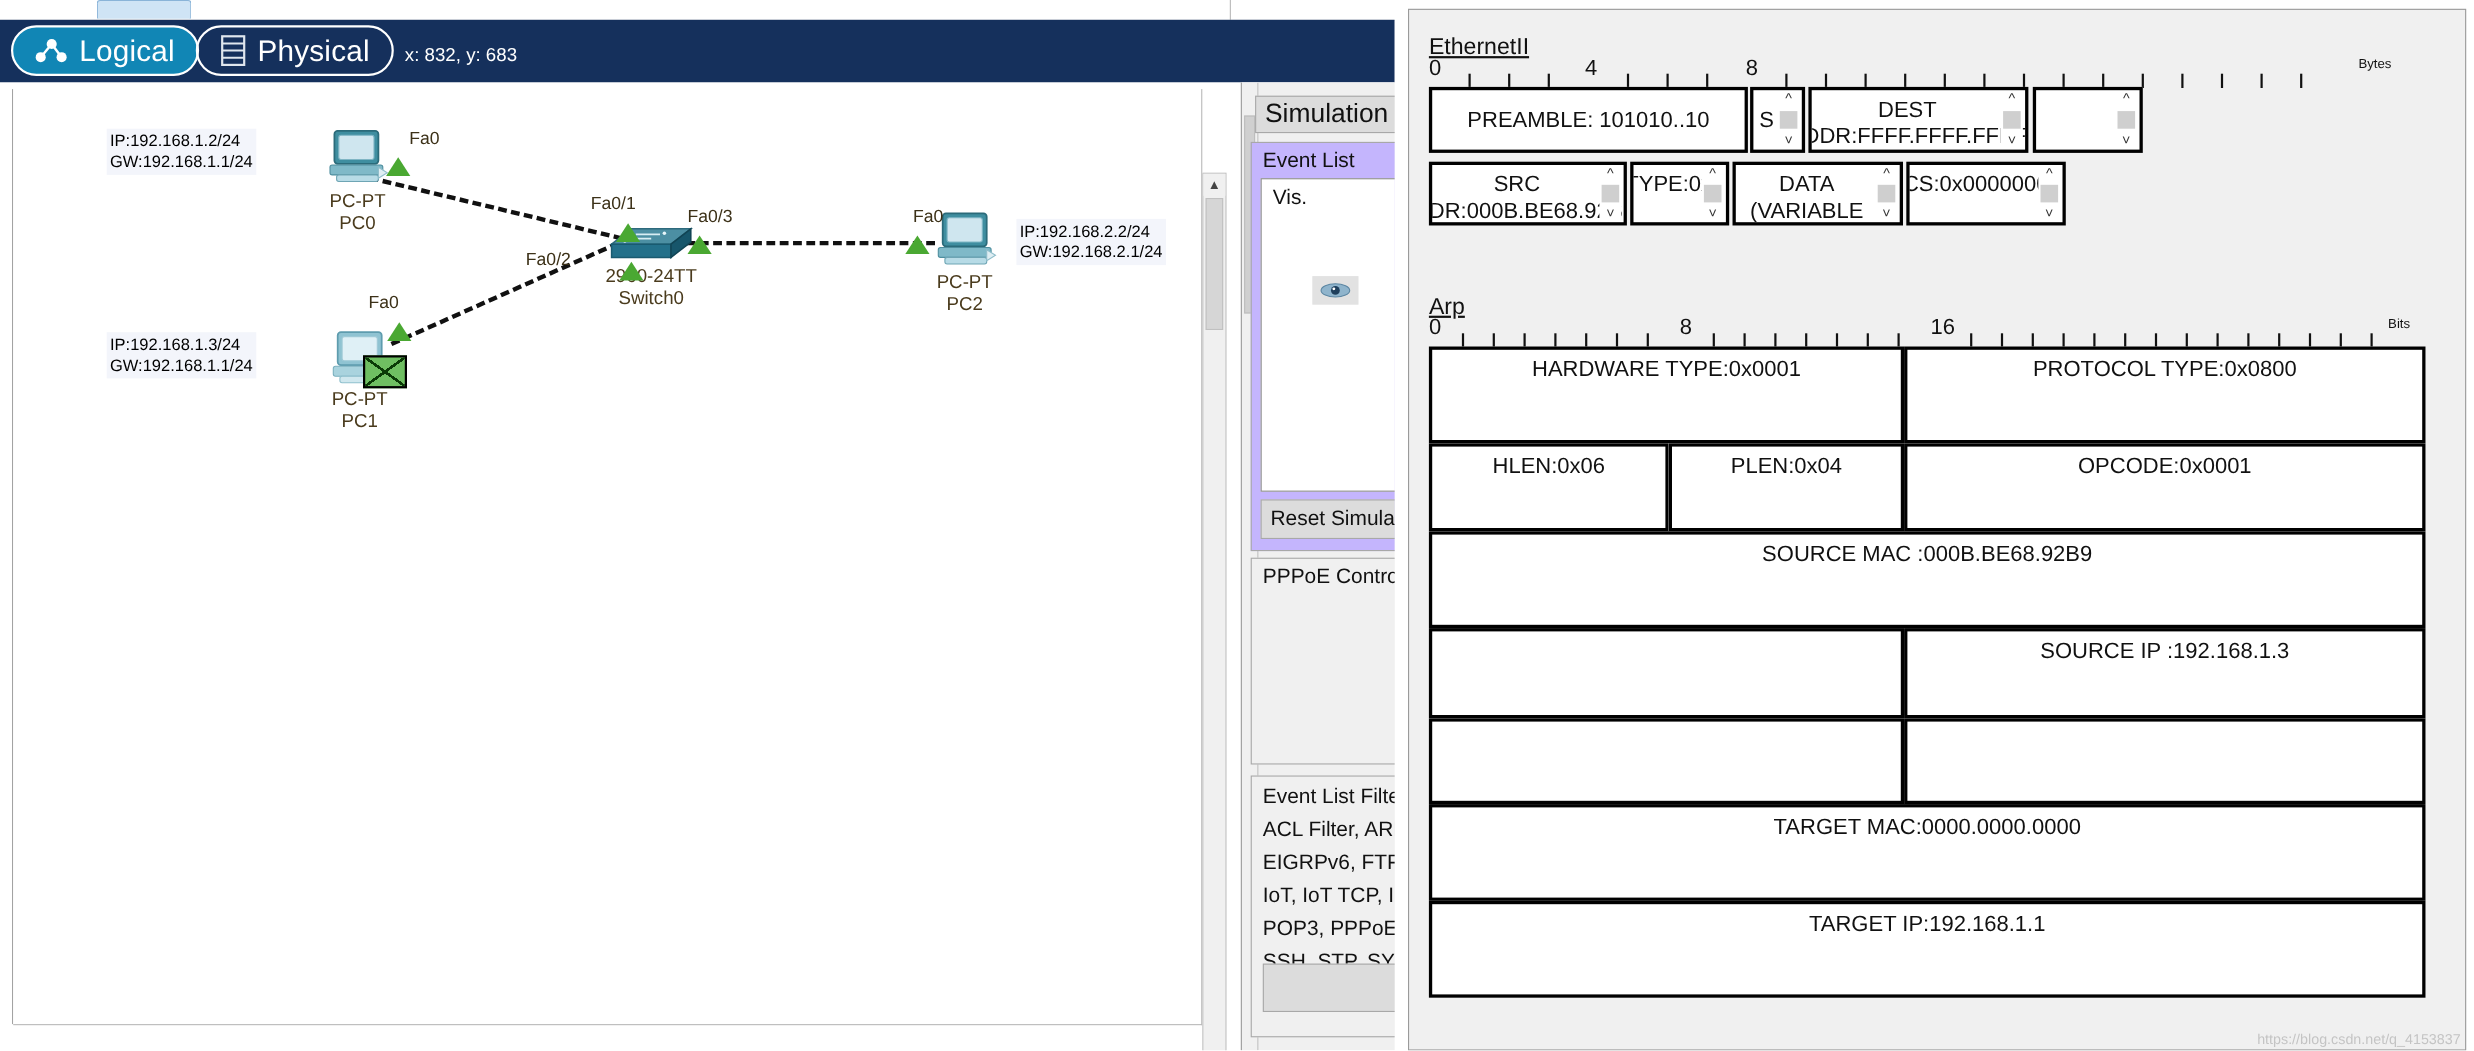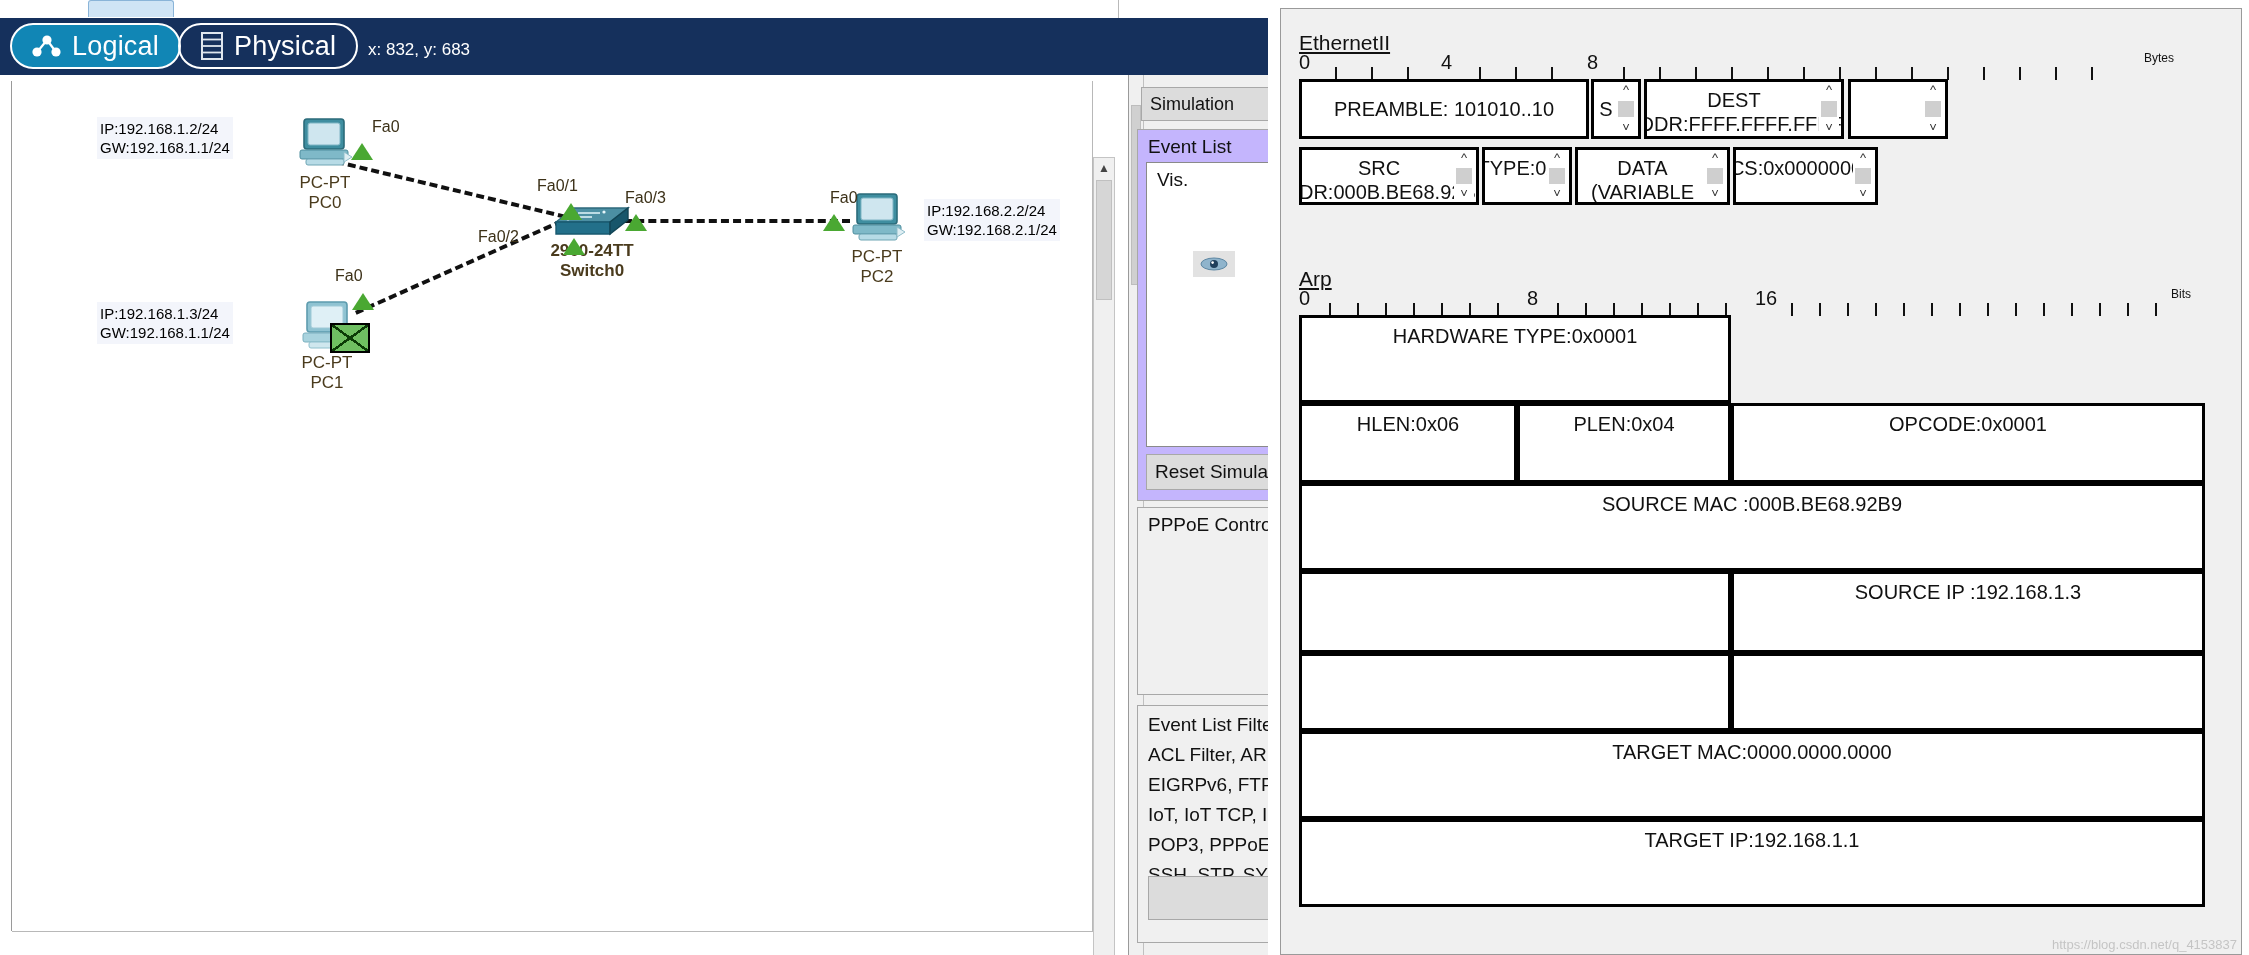--- a/index.html
+++ b/index.html
@@ -123,21 +123,21 @@
   }
 
   
   .sim-panel{
     position:absolute;left:1128px;top:75px;width:140px;height:880px;
     background:#f0f0f0;border-left:1px solid #9a9a9a;overflow:hidden;
   }
   .sim-title-btn{
     position:absolute;left:12px;top:12px;width:150px;height:34px;
     background:#dcdcdc;border:1px solid #a8a8a8;box-sizing:border-box;
-    display:flex;align-items:center;padding-left:8px;font-size:18px;color:#111;
+    display:flex;align-items:center;padding-left:8px;font-size:24px;color:#111;
     white-space:nowrap;overflow:hidden;
   }
   .sim-group{
     position:absolute;left:8px;top:54px;width:170px;height:372px;
     background:#c4b5fd;border:1px solid #a8a8a8;box-sizing:border-box;
   }
   .sim-group-title{
     position:absolute;left:10px;top:6px;font-size:19px;color:#111;white-space:nowrap;
   }
   .evt-list{
@@ -313,21 +313,21 @@
           <svg width="86" height="44" viewBox="0 0 86 44">
             <path d="M8 22 L26 8 L80 8 L62 22 Z" fill="#4c8fa3" stroke="#2e6a7c" stroke-width="1.4"></path>
             <path d="M8 22 L62 22 L62 34 L8 34 Z" fill="#23708a" stroke="#195a70" stroke-width="1.4"></path>
             <path d="M62 22 L80 8 L80 20 L62 34 Z" fill="#17566b" stroke="#114454" stroke-width="1.4"></path>
             <path d="M22 17 L44 17" stroke="#d8eef4" stroke-width="1.6"></path>
             <path d="M30 13 L52 13" stroke="#d8eef4" stroke-width="1.6"></path>
             <circle cx="20" cy="19" r="1.6" fill="#e8f6fa"></circle>
             <circle cx="56" cy="12" r="1.6" fill="#e8f6fa"></circle>
           </svg>
         </div>
-        <div class="nodecap" style="left:500px;top:160px;width:160px;font-weight:bold;">
+        <div class="nodecap" style="left:500px;top:160px;width:160px;">
           <span>2960-24TT</span><br>
           <span>Switch0</span>
         </div>
         <div class="tri" style="left:548px;top:122px;"></div>
         <div class="portlabel" style="left:525px;top:96px;">Fa0/1</div>
         <div class="tri" style="left:551px;top:157px;"></div>
         <div class="portlabel" style="left:466px;top:147px;">Fa0/2</div>
         <div class="tri" style="left:613px;top:133px;"></div>
         <div class="portlabel" style="left:613px;top:108px;">Fa0/3</div>
 
@@ -546,20 +546,23 @@
           <i class="tk" style="left:744px;"></i>
         <i class="tk" style="left:772px;"></i>
           <i class="tk" style="left:800px;"></i>
           <i class="tk" style="left:828px;"></i>
         <i class="tk" style="left:856px;"></i>
       </div>
 
       <div class="fld nospin" style="left:18px;top:306px;width:432px;height:88px;">
         <span class="txt">HARDWARE TYPE:0x0001</span>
       </div>
+      <div class="fld nospin" style="left:450px;top:306px;width:474px;height:88px;">
+        <span class="txt">PROTOCOL TYPE:0x0800</span>
+      </div>
 
       <div class="fld nospin" style="left:18px;top:394px;width:218px;height:80px;">
         <span class="txt">HLEN:0x06</span>
       </div>
       <div class="fld nospin" style="left:236px;top:394px;width:214px;height:80px;">
         <span class="txt">PLEN:0x04</span>
       </div>
       <div class="fld nospin" style="left:450px;top:394px;width:474px;height:80px;">
         <span class="txt">OPCODE:0x0001</span>
       </div>

